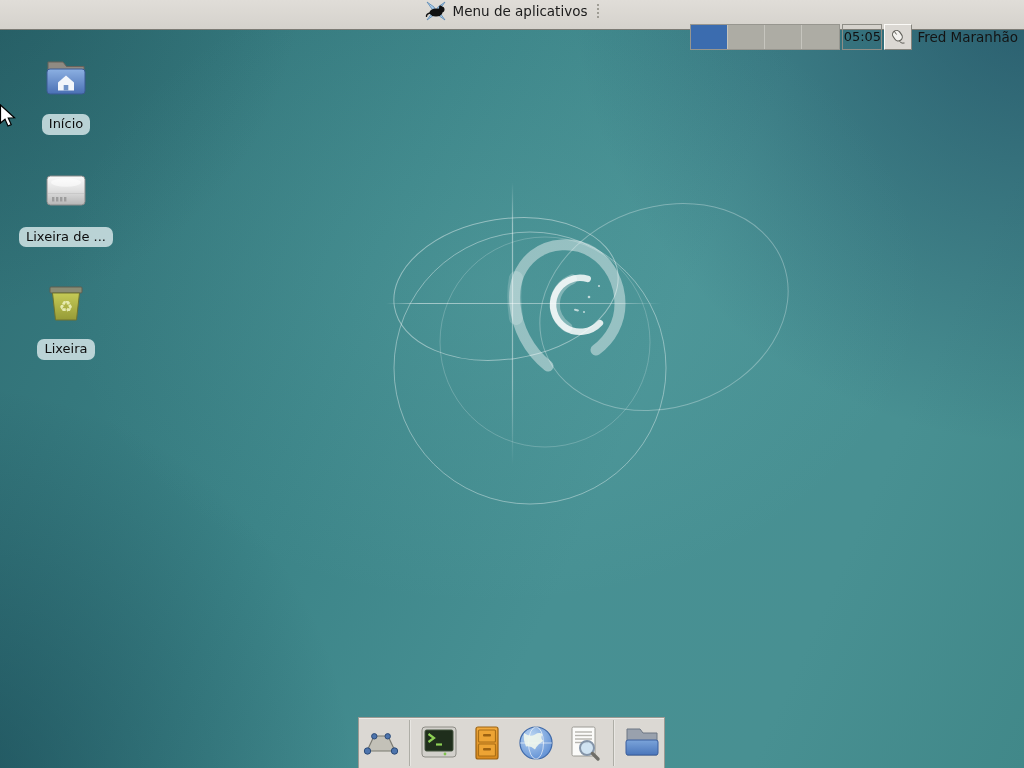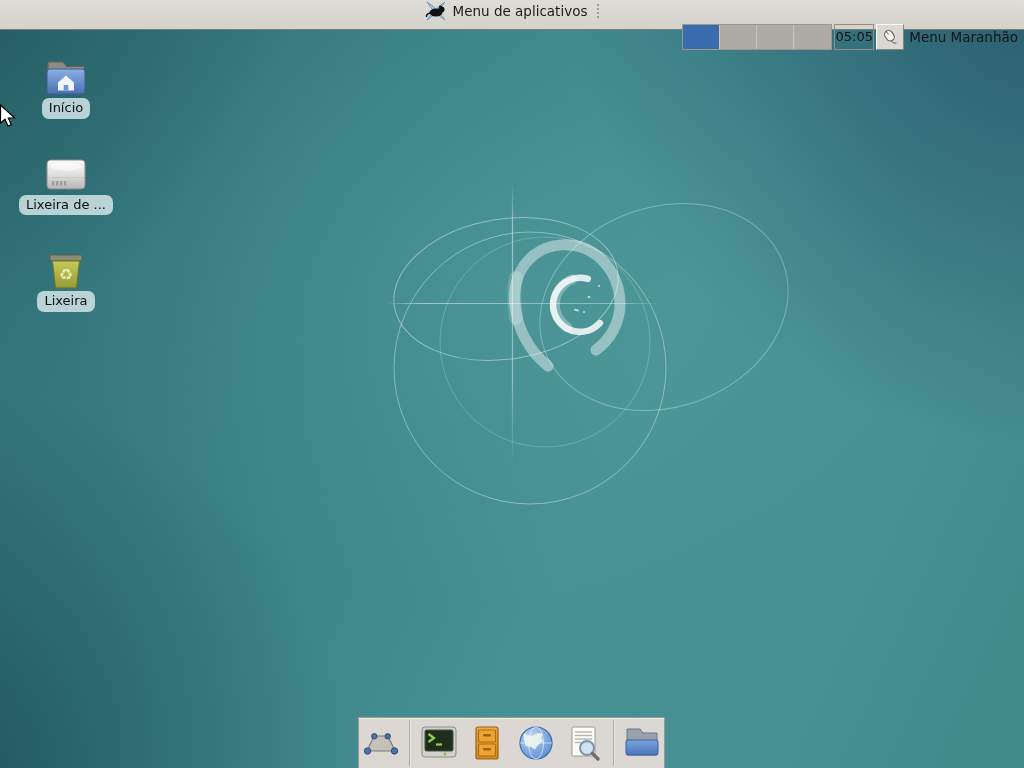--- a/index.html
+++ b/index.html
@@ -34,21 +34,21 @@
       radial-gradient(circle 580px at -5% 103%, rgba(8,44,60,0.48), rgba(8,44,60,0) 70%),
       radial-gradient(circle 480px at -4% -4%, rgba(14,54,64,0.32), rgba(14,54,64,0) 72%),
       linear-gradient(114deg, #2f6d73 0%, #3b8387 36%, #479093 60%, #489092 80%, #418889 100%);
   }
   svg.art { position:absolute; inset:0; pointer-events:none; }
 
   
   .icon-col { position:absolute; left:18px; top:58px; width:96px; }
   .dicon { display:flex; flex-direction:column; align-items:center; margin-bottom:36px; }
   .dicon .ic { width:44px; height:40px; }
-  .dicon .lbl { margin-top:0; font-size:13px; color:#0d0d0d; line-height:1.2;
+  .dicon .lbl { margin-top:16px; font-size:13px; color:#0d0d0d; line-height:1.2;
       background:rgba(198,219,221,0.92); padding:2px 7px 3px; border-radius:7px; white-space:nowrap; }
 
   
   .dock { position:absolute; left:358px; bottom:0; width:307px; height:51px;
       background:#dbd8d3; border:1px solid #9b9a93; border-bottom:none;
       box-shadow:inset 0 1px 0 #eceae6;
       display:flex; align-items:center; justify-content:center; gap:5px; }
   .dock .ditem { width:44px; height:44px; display:flex; align-items:center; justify-content:center; }
   .dock .dsep { width:1px; height:46px; background:#aeada6; box-shadow:1px 0 0 #e8e6e2; margin:0 2px; }
 
@@ -261,21 +261,21 @@
       <div class="clock">05:05</div>
       <div class="mouse-btn">
         <svg width="20" height="20" viewBox="0 0 20 20">
           <g transform="rotate(-35 9 9)">
             <rect x="5.5" y="3.5" width="8" height="11" rx="4" fill="#f2f1ee" stroke="#5f5e58" stroke-width="1.1"></rect>
             <line x1="9.5" y1="3.5" x2="9.5" y2="7.5" stroke="#5f5e58" stroke-width="0.9"></line>
           </g>
           <path d="M11.5 14.5 q2.5 2.5 5 1.5" fill="none" stroke="#5f5e58" stroke-width="1"></path>
         </svg>
       </div>
-      <span class="username">Menu Maranhão</span>
+      <span class="username">Fred Maranhão</span>
     </div>
   </div>
 
   <svg class="cursor" width="20" height="24" viewBox="0 0 20 24">
     <path d="M1.5 1 L1.5 19 L6 15.2 L9 22 L12.2 20.6 L9.3 14 L15.5 13.8 Z" fill="#fff" stroke="#000" stroke-width="1.2"></path>
   </svg>
 
 </div>
 
 </body></html>

